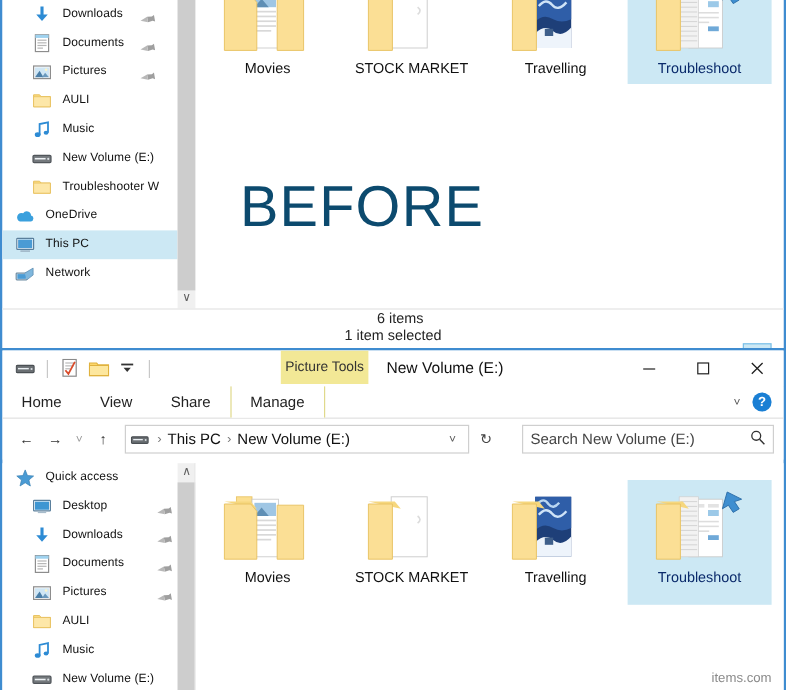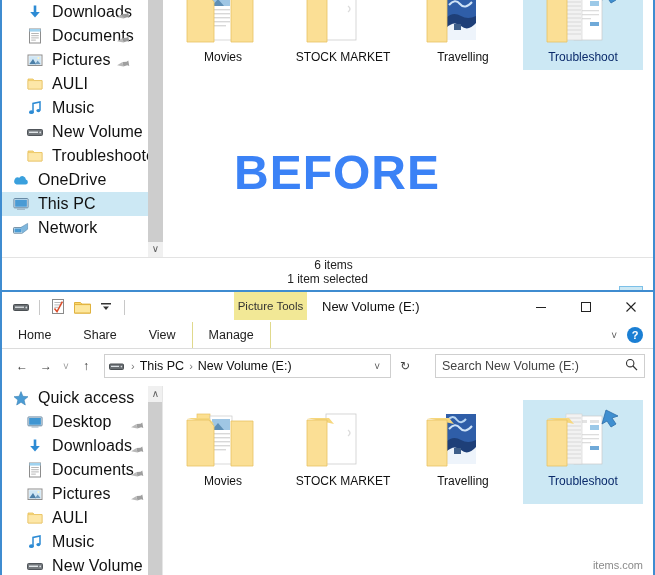--- a/index.html
+++ b/index.html
@@ -42,21 +42,21 @@
 
   
   .nav-item{
     position:relative;height:24px;line-height:24px;
     display:flex;align-items:center;padding-left:10px;
     white-space:nowrap;font-size:13px;color:#000;
   }
   .nav-item.indent{padding-left:24px;}
   .nav-item.sel{background:#cce8f4;}
   .nav-ico{width:20px;height:16px;margin-right:6px;flex:0 0 20px;position:relative;}
-  .nav-label{font-size:16px;color:#111;letter-spacing:.1px;}
+  .nav-label{font-size:10px;color:#111;letter-spacing:.1px;}
   .pin{
     position:absolute;right:16px;top:50%;transform:translateY(-50%) rotate(35deg);
     width:11px;height:11px;opacity:.95;
   }
 
   
   .ic svg{display:block;}
 
   
   .status-top{
@@ -67,21 +67,21 @@
   .status-txt{font-size:12px;color:#222;margin-left:12px;}
   .status-sep{width:1px;height:16px;background:#dcdcdc;margin:0 12px;}
   .view-btns{margin-left:auto;display:flex;align-items:center;margin-right:10px;gap:6px;}
   .view-btn{width:22px;height:22px;display:flex;align-items:center;justify-content:center;}
   .view-btn.active{border:1px solid #7cc0e8;background:#cce8f4;}
 
   
   .before-label{
     position:absolute;left:198px;top:145px;
     font-family:"Liberation Sans","DejaVu Sans",sans-serif;
-    font-size:48px;font-weight:bold;color:#3b82f6;letter-spacing:1px;margin-left:34px;
+    font-size:48px;font-weight:normal;color:#0c4a6e;letter-spacing:1px;
   }
 
   
   .win-bot{
     position:absolute;left:0;top:290px;width:655px;height:285px;
     background:#ffffff;
     border-left:2px solid #3f8cd0;
     border-right:2px solid #3f8cd0;
     border-top:2px solid #3f8cd0;
     box-sizing:border-box;overflow:hidden;
@@ -463,22 +463,22 @@
         <span class="wbtn">
           <svg width="12" height="12" viewBox="0 0 12 12">
             <path d="M1.5 1.5 L10.5 10.5 M10.5 1.5 L1.5 10.5" stroke="#222" stroke-width="1.1" fill="none"></path>
           </svg>
         </span>
       </div>
     </div>
 
     <div class="ribbon">
       <div class="rb-tab">Home</div>
+      <div class="rb-tab">View</div>
       <div class="rb-tab">Share</div>
-      <div class="rb-tab">View</div>
       <div class="rb-manage">Manage</div>
       <div class="rb-right">
         <span class="rb-caret">˅</span>
         <span class="help-ico">?</span>
       </div>
     </div>
 
     <div class="addrbar">
       <span class="navbtn">←</span>
       <span class="navbtn">→</span>

